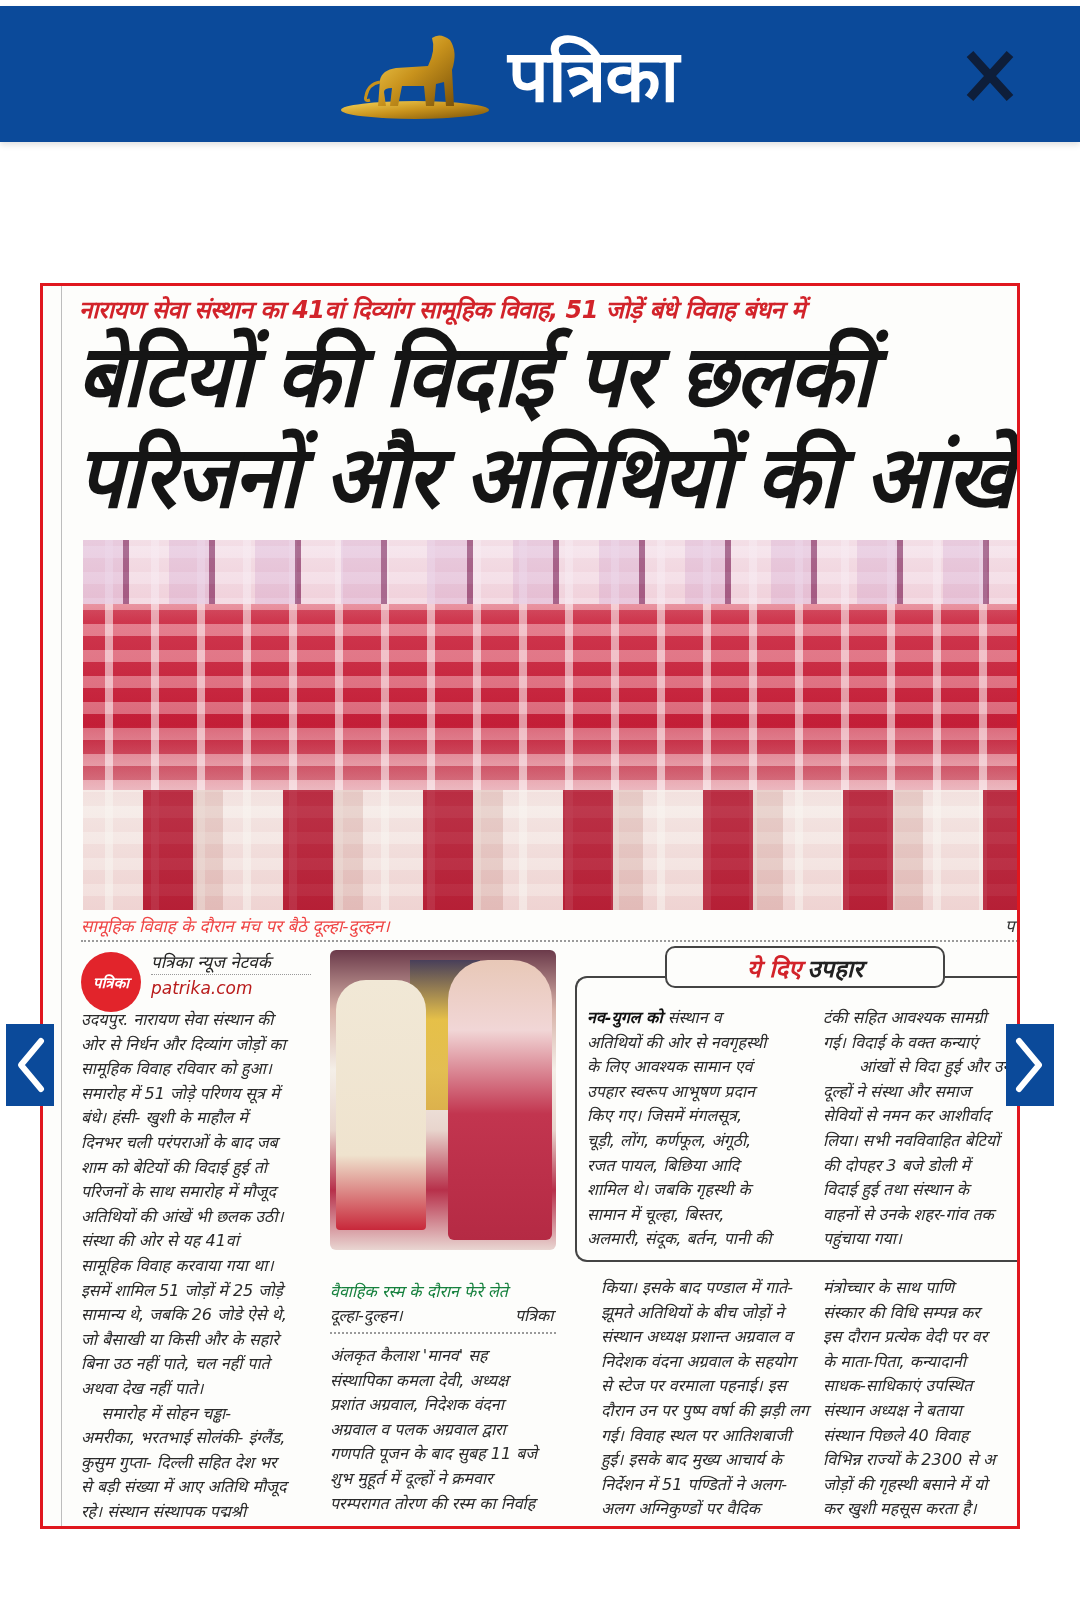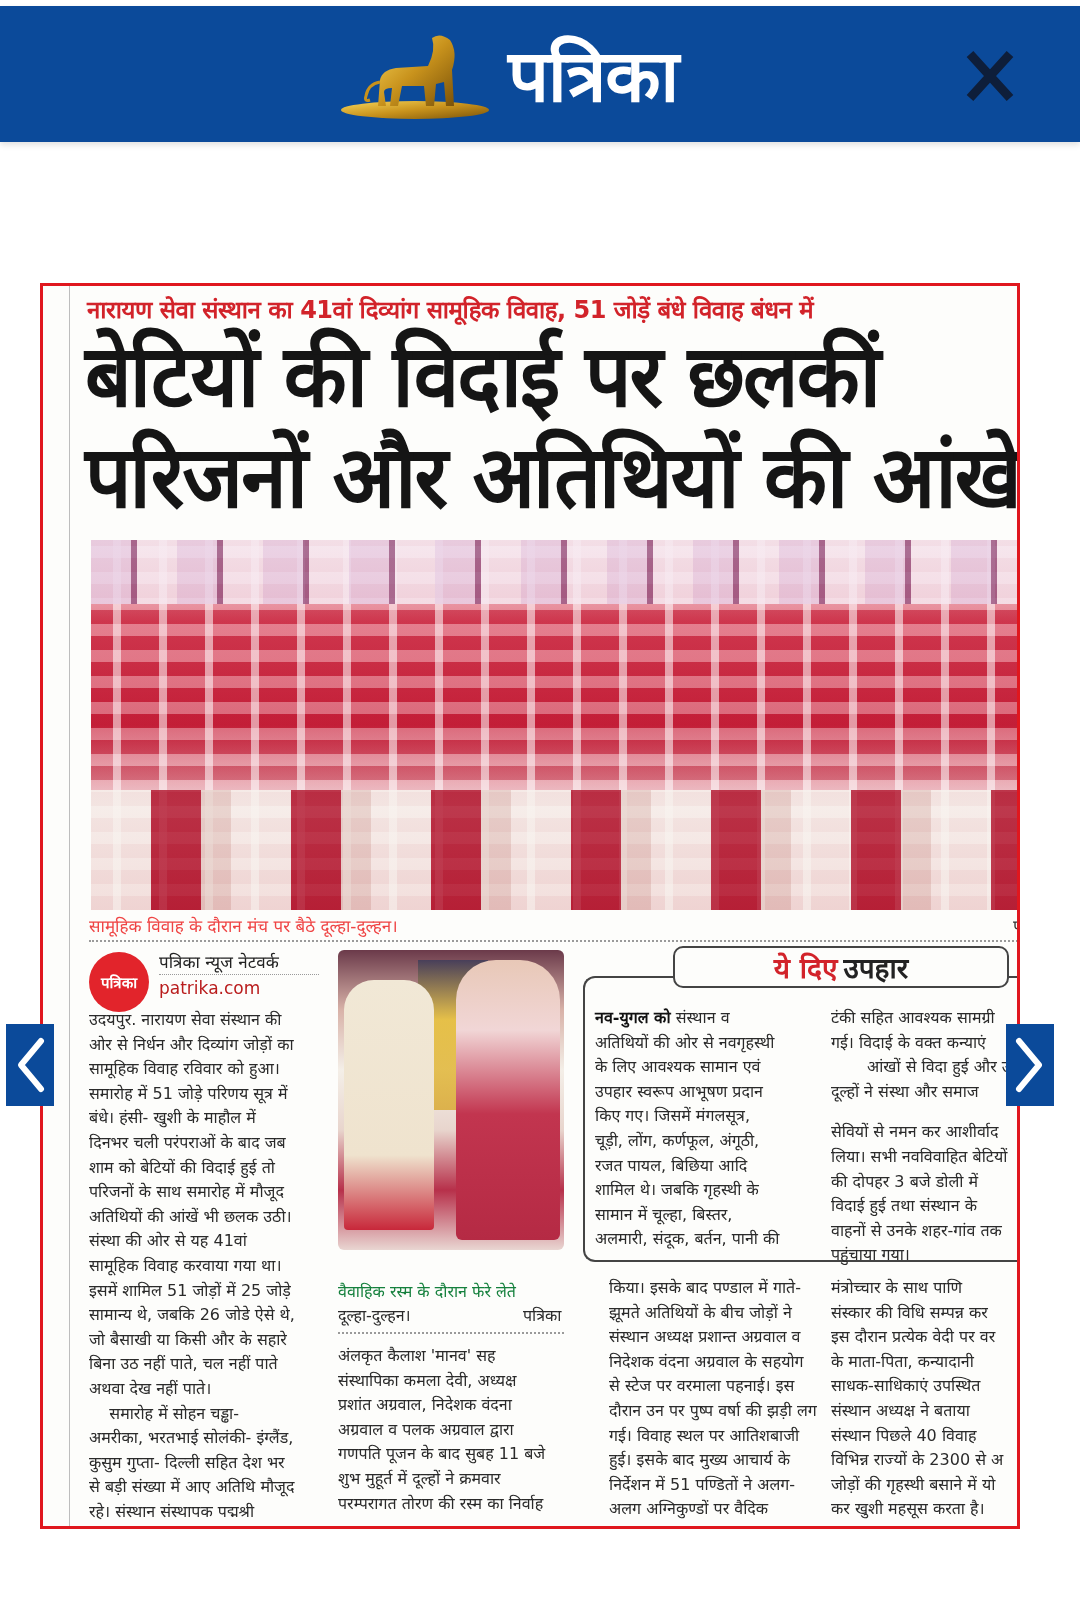--- a/index.html
+++ b/index.html
@@ -6,21 +6,21 @@
   html, body { width: 1080px; height: 1600px; background: #ffffff; overflow: hidden; }
   body { font-family: "DejaVu Sans", "Liberation Sans", sans-serif; position: relative; color: #222; }
 
   .topbar { position: absolute; left: 0; top: 6px; width: 1080px; height: 136px; background: #0b4a9a; box-shadow: 0 3px 6px rgba(0,0,0,0.12); }
   .logo { position: absolute; left: 340px; top: 24px; height: 92px; display: flex; align-items: center; }
   .lion { width: 150px; height: 92px; }
   .logo-text { color: #ffffff; font-size: 72px; font-weight: bold; margin-left: 18px; letter-spacing: -1px; line-height: 1; }
   .close-btn { position: absolute; left: 960px; top: 42px; width: 60px; height: 56px; cursor: pointer; }
 
   .clip { position: absolute; left: 40px; top: 283px; width: 980px; height: 1246px; border: 3px solid #e0171e; overflow: hidden; background: #fdfdfb; }
-  .clip-inner { position: absolute; left: 8px; top: 0; width: 1000px; height: 1246px; }
+  .clip-inner { position: absolute; left: 0; top: 0; width: 1000px; height: 1246px; font-style: italic; }
   .clip .vrule { position: absolute; left: 18px; top: 0; width: 1px; height: 100%; background: #bdbdbd; }
 
   .kicker { position: absolute; left: 36px; top: 6px; font-size: 24px; font-weight: bold; color: #d2232a; white-space: nowrap; letter-spacing: -0.5px; }
   .headline { position: absolute; left: 34px; top: 40px; font-size: 82px; font-weight: bold; color: #151515; line-height: 96px; white-space: nowrap; letter-spacing: -2px; transform: scaleY(1.05); transform-origin: top left; }
 
   .photo-main { position: absolute; left: 40px; top: 254px; width: 940px; height: 370px; overflow: hidden;
     background:
       repeating-linear-gradient(90deg, rgba(255,255,255,0.0) 0 22px, rgba(255,255,255,0.55) 22px 30px, rgba(160,20,40,0.0) 30px 46px),
       repeating-linear-gradient(0deg, rgba(180,20,40,0.25) 0 14px, rgba(255,240,240,0.35) 14px 26px),
       linear-gradient(180deg, #f3d9dd 0%, #d7425a 22%, #c8213c 50%, #e9b7bf 72%, #c42438 100%); }
@@ -42,21 +42,21 @@
     background: linear-gradient(180deg, #6b3a4a 0%, #d8b2a8 20%, #f4efe8 40%, #e8d5cd 60%, #b7304a 80%, #e9d6d2 100%); }
   .photo-small .groom { position: absolute; left: 6px; top: 30px; width: 90px; height: 250px; background: linear-gradient(180deg, #f1e8d6 0%, #efe3ce 70%, #c8283a 100%); border-radius: 30px 30px 4px 4px; }
   .photo-small .bride { position: absolute; left: 118px; top: 10px; width: 104px; height: 280px; background: linear-gradient(180deg, #e8c8b7 0%, #f1d6d6 25%, #c2354f 55%, #b52a44 100%); border-radius: 40px 40px 6px 6px; }
   .photo-small .crowd { position: absolute; left: 80px; top: 10px; width: 70px; height: 150px; background: linear-gradient(180deg, #3b3b5a 0%, #e8c12e 40%, #d8a62a 100%); opacity: 0.8; }
 
   .caption-small1 { position: absolute; left: 287px; top: 994px; font-size: 16px; color: #15803d; white-space: nowrap; }
   .caption-small2 { position: absolute; left: 287px; top: 1018px; font-size: 16px; color: #2a2a2a; white-space: nowrap; }
   .caption-small-credit { position: absolute; left: 472px; top: 1018px; font-size: 16px; color: #2a2a2a; }
 
   .gift-box { position: absolute; left: 532px; top: 690px; width: 470px; height: 286px; border: 2px solid #444; border-right: none; border-radius: 12px 0 0 12px; }
-  .gift-title { position: absolute; left: 622px; top: 660px; width: 336px; height: 42px; border: 2px solid #444; border-radius: 10px; background: #fdfdfb; display: flex; align-items: center; justify-content: center; font-size: 28px; font-weight: bold; color: #222; }
+  .gift-title { position: absolute; left: 622px; top: 660px; width: 280px; height: 42px; border: 2px solid #444; border-radius: 10px; background: #fdfdfb; display: flex; align-items: center; justify-content: center; font-size: 24px; font-weight: bold; color: #222; }
   .gift-title .red { color: #d2232a; margin-right: 6px; }
   .gift-text { font-size: 16px; line-height: 24.6px; color: #2a2a2a; }
   .gift-text b { color: #111; }
 
   .nav-arrow { position: absolute; top: 1024px; width: 48px; height: 82px; background: #0b4a9a; cursor: pointer; display: flex; align-items: center; justify-content: center; }
   .nav-prev { left: 6px; }
   .nav-next { left: 1006px; }
 </style>
 </head>
 <body>
@@ -167,21 +167,21 @@
       <span style="display:block; white-space:nowrap;">रजत पायल, बिछिया आदि</span>
       <span style="display:block; white-space:nowrap;">शामिल थे। जबकि गृहस्थी के</span>
       <span style="display:block; white-space:nowrap;">सामान में चूल्हा, बिस्तर,</span>
       <span style="display:block; white-space:nowrap;">अलमारी, संदूक, बर्तन, पानी की</span>
     </div>
     <div class="gift-text" style="position:absolute; left:780px; top:720px; width:220px;">
       <span style="display:block; white-space:nowrap;">टंकी सहित आवश्यक सामग्री</span>
       <span style="display:block; white-space:nowrap;">गई। विदाई के वक्त कन्याएं</span>
       <span style="display:block; white-space:nowrap;margin-left:36px;">आंखों से विदा हुई और उनके</span>
       <span style="display:block; white-space:nowrap;">दूल्हों ने संस्था और समाज</span>
-      <span style="display:block; white-space:nowrap;margin-top:16px;">सेवियों से नमन कर आशीर्वाद</span>
+      <span style="display:block; white-space:nowrap;">सेवियों से नमन कर आशीर्वाद</span>
       <span style="display:block; white-space:nowrap;">लिया। सभी नवविवाहित बेटियों</span>
       <span style="display:block; white-space:nowrap;">की दोपहर 3 बजे डोली में</span>
       <span style="display:block; white-space:nowrap;">विदाई हुई तथा संस्थान के</span>
       <span style="display:block; white-space:nowrap;">वाहनों से उनके शहर-गांव तक</span>
       <span style="display:block; white-space:nowrap;">पहुंचाया गया।</span>
     </div>
 
     <div class="col" style="left:534px; top:990px; width:236px;margin-left:24px;">
       <span class="line">किया। इसके बाद पण्डाल में गाते-</span>
       <span class="line">झूमते अतिथियों के बीच जोड़ों ने</span>

